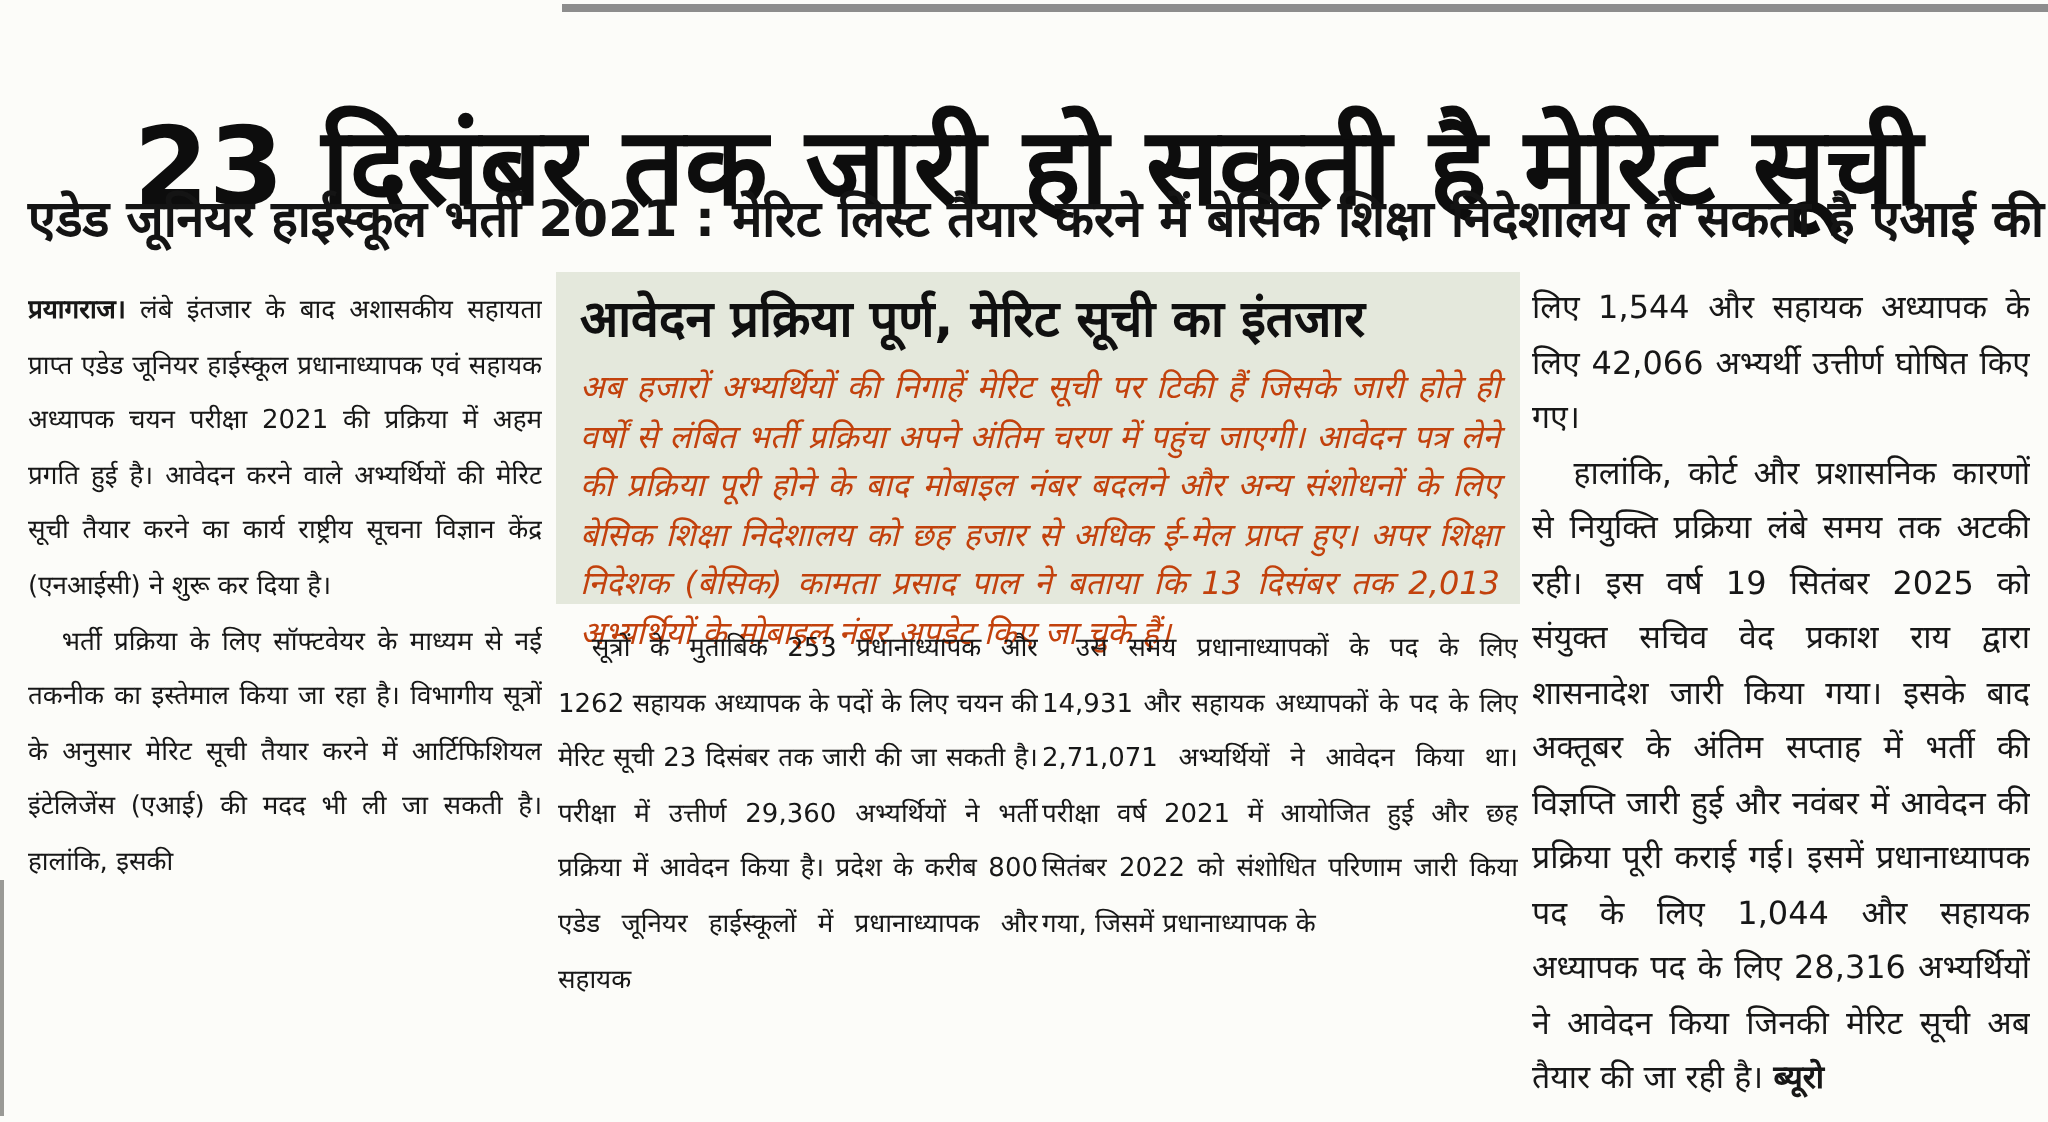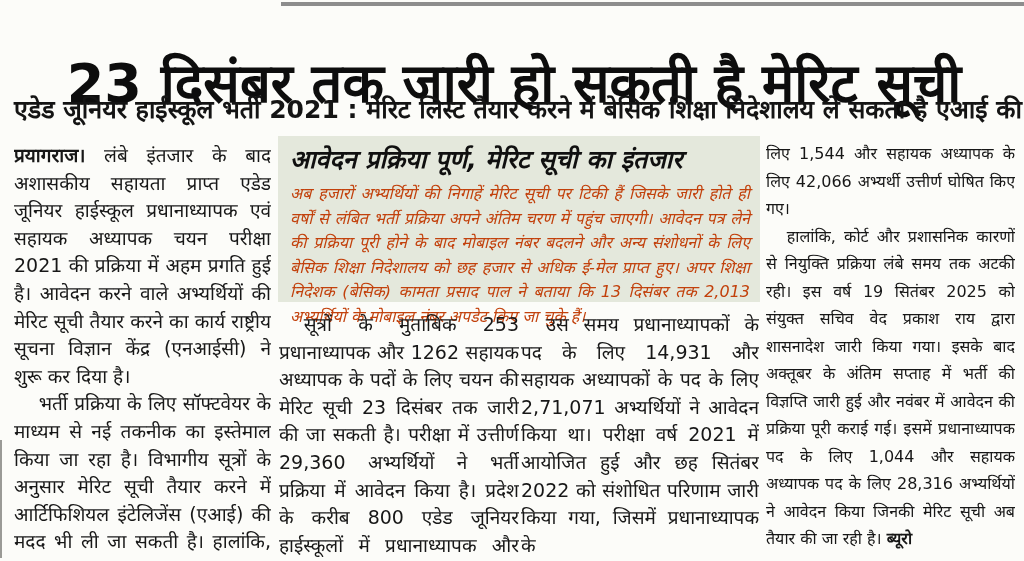--- a/index.html
+++ b/index.html
@@ -39,21 +39,21 @@
     top: 92px; left: 14px; right: 6px;
     font-size: 25px;
     line-height: 36px;
     font-weight: 700;
     color: #141414;
     white-space: nowrap;
   }
   .bodycol {
     position: absolute;
     text-align: justify;
-    font-size: 19px;
+    font-size: 13px;
     line-height: 27.6px;
     letter-spacing: 0;
   }
   .bodycol p { margin: 0; }
   .bodycol p.indent { text-indent: 1.3em; }
   .col-1 { left: 14px;  top: 142px; width: 257px; height: 414px; overflow: hidden; }
   .col-2 { left: 279px; top: 311px; width: 240px; height: 246px; overflow: hidden; }
   .col-3 { left: 521px; top: 311px; width: 238px; height: 246px; overflow: hidden; }
   .col-4 { left: 766px; top: 140px; width: 249px; height: 418px; overflow: hidden; font-size: 16px; line-height: 27.5px; }
   .dateline { font-weight: 700; }
@@ -64,21 +64,20 @@
     width: 460px; height: 146px;
     background: #e4e8dc;
     padding: 8px 10px 12px 12px;
   }
   .highlight-box h2 {
     margin: 0 0 6px 0;
     font-size: 25px;
     line-height: 32px;
     font-weight: 700;
     color: #101010;
-    font-style: italic;
   }
   .highlight-box .box-body {
     font-size: 16px;
     line-height: 24.5px;
     text-align: justify;
     color: #c2410c;
     font-style: italic;
   }
 </style>
 </head>

